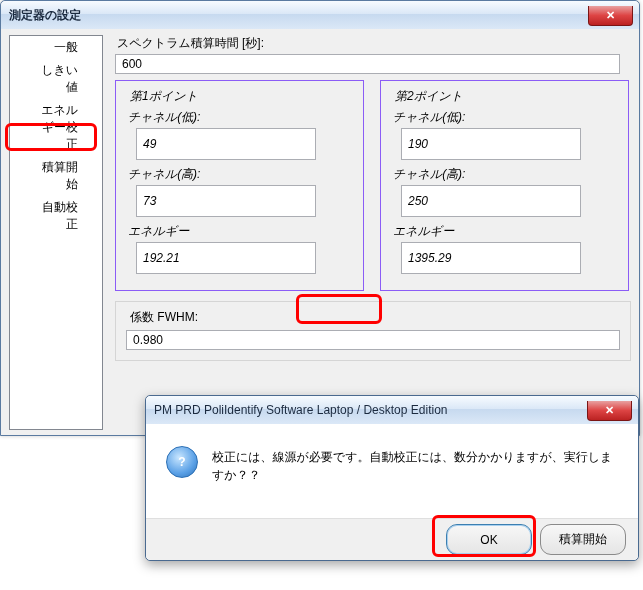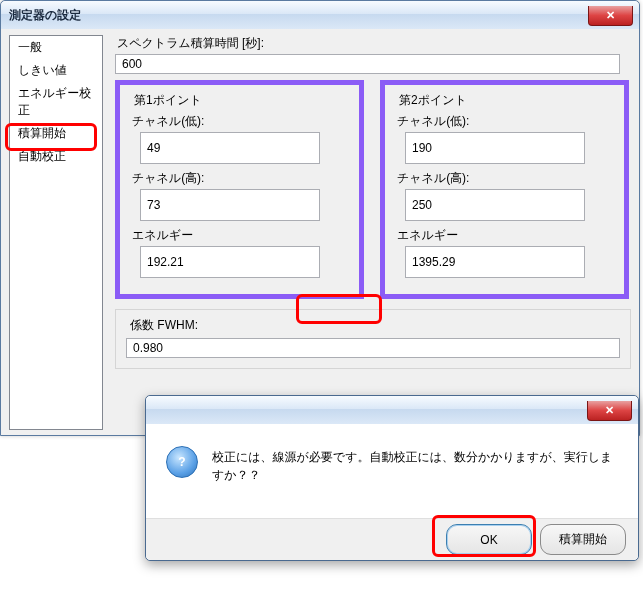--- a/index.html
+++ b/index.html
@@ -9,33 +9,33 @@
   .main-window { position: absolute; left: 0; top: 0; width: 640px; height: 436px; border: 1px solid #5a7aa0; background: #f0f0f0; border-top-left-radius: 5px; border-top-right-radius: 5px; box-shadow: 0 0 4px rgba(0,0,0,0.2); }
   .titlebar { height: 28px; background: linear-gradient(#f7fbff, #dbe8f7 45%, #c6d9ef 46%, #dbe8f7); border-top-left-radius: 5px; border-top-right-radius: 5px; display: flex; align-items: center; padding-left: 8px; }
   .titlebar-title { color: #1b2a3f; font-weight: bold; }
   .titlebar-buttons { margin-left: auto; display: flex; }
   .close-btn { width: 45px; height: 20px; margin-right: 6px; margin-top: 1px; background: linear-gradient(#e8a0a0, #d44, #b22); border: 1px solid #7a1515; border-top: none; border-radius: 0 0 4px 4px; display: flex; align-items: center; justify-content: center; color: #fff; font-weight: bold; }
   .close-x { font-size: 11px; line-height: 1; }
 
   .main-body { position: absolute; top: 28px; left: 0; right: 0; bottom: 0; }
 
   .sidebar { position: absolute; left: 8px; top: 6px; width: 94px; height: 395px; border: 1px solid #828790; background: #fff; }
-  .sidebar-item { padding: 3px 8px; cursor: default; }
+  .sidebar-item { padding: 3px 24px; cursor: default; text-align: right; }
   .sidebar-item.selected { background: #fff; }
 
   .content { position: absolute; left: 114px; top: 6px; right: 10px; height: 395px; }
 
   .field-row { margin-bottom: 6px; }
   .field-label { margin-bottom: 2px; padding-left: 2px; }
   .text-input { width: 100%; height: 20px; border: 1px solid #abadb3; background: #fff; padding: 2px 6px; display: flex; align-items: center; }
 
   .top-field .text-input { width: 505px; }
 
   .points-row { display: flex; gap: 16px; margin-top: 6px; }
-  .fieldset { border: 5px solid #8b5cf6; padding: 8px 10px 10px 10px; width: 250px; }
+  .fieldset { border: 1px solid #8b5cf6; padding: 8px 10px 10px 10px; width: 250px; font-style: italic; }
   .fieldset-legend { margin-top: -16px; margin-bottom: 4px; background: #f0f0f0; display: inline-block; padding: 0 4px; }
   .fs-input { width: 180px; height: 32px; border: 1px solid #abadb3; background: #fff; padding: 2px 6px; margin-left: 10px; display: flex; align-items: center; margin-bottom: 6px; }
 
   .coef-row { margin-top: 10px; border: 1px solid #d5d5d5; padding: 8px 10px 10px 10px; width: 516px; }
   .coef-row .text-input { width: 200px; }
 
   .start-btn { margin-top: 12px; width: 516px; height: 24px; background: linear-gradient(#eaf3fb, #d3e6f7 48%, #bedcf4 52%, #d3e6f7); border: 1px solid #7aa7d6; border-radius: 3px; display: flex; align-items: center; justify-content: center; color: #1b2a3f; }
 
   
   .hl { position: absolute; border: 3px solid #f00; border-radius: 6px; pointer-events: none; }
@@ -123,20 +123,21 @@
             <span>0.980</span>
           </div>
       </div>
 
     </div>
   </div>
 </div>
 
 <div class="dialog">
   <div class="titlebar">
+    <span class="titlebar-title" style="font-weight:normal">PM PRD PoliIdentify Software Laptop / Desktop Edition</span>
     <div class="titlebar-buttons">
       <div class="close-btn">
         <span class="close-x">✕</span>
       </div>
     </div>
   </div>
   <div class="dialog-body">
     <div class="q-icon">
         <span>?</span>
       </div>

